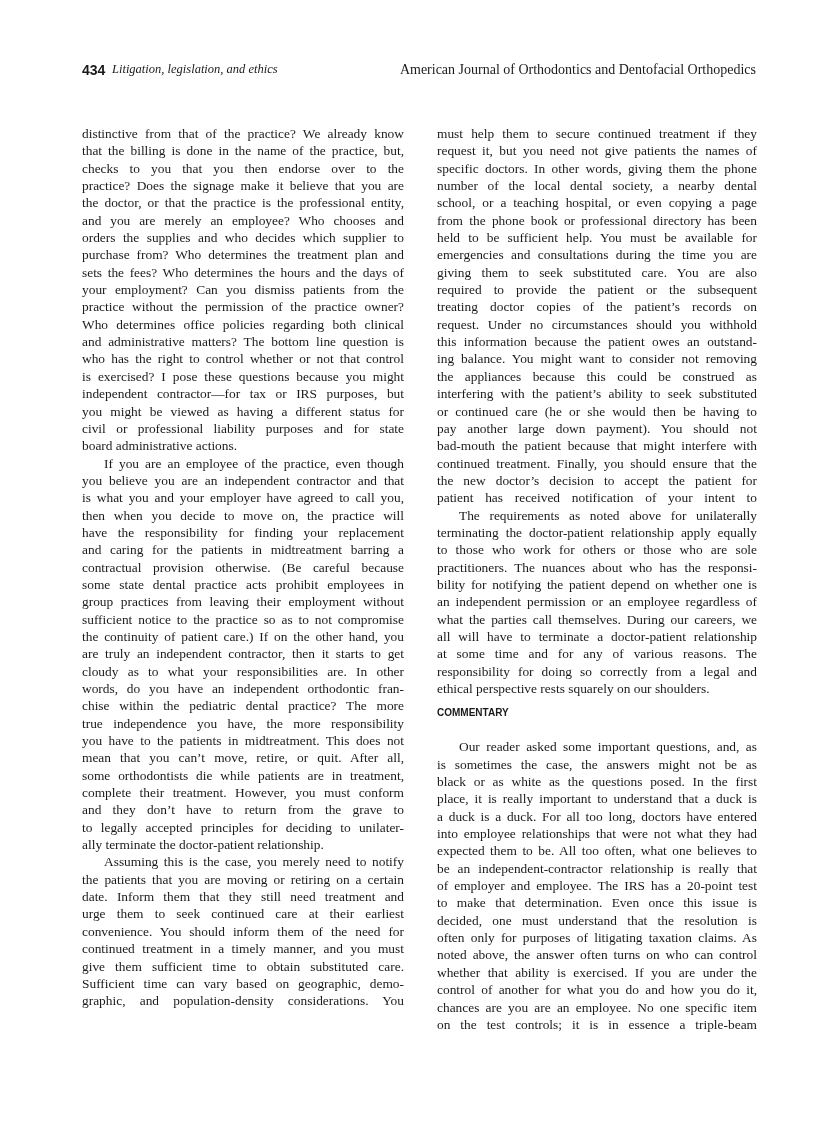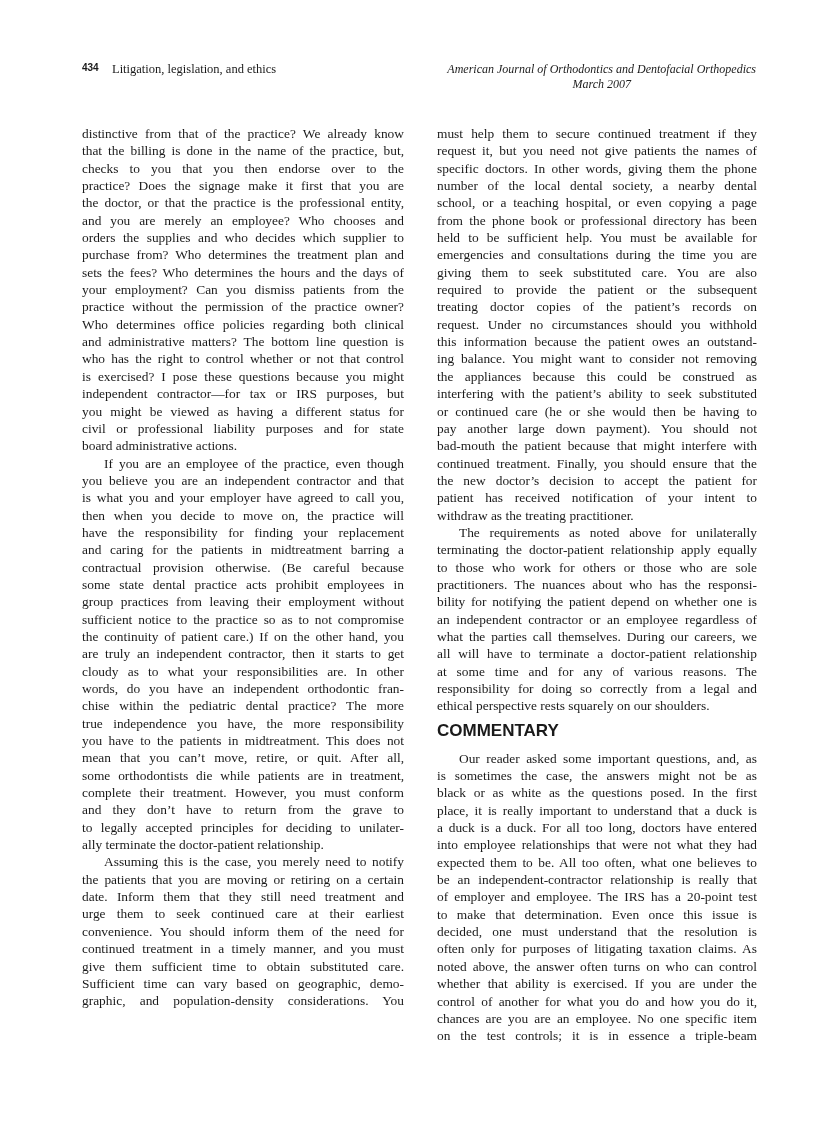--- a/index.html
+++ b/index.html
@@ -1,45 +1,44 @@
 <!DOCTYPE html>
 <html><head>
 <meta charset="utf-8">
 <style>
   html, body { margin: 0; padding: 0; background: #ffffff; }
   body { width: 838px; height: 1122px; position: relative; overflow: hidden; font-family: "Liberation Serif", serif; color: #1a1a1a; }
   .header { position: absolute; left: 82px; top: 62px; width: 674px; height: 34px; }
-  .page-num { position: absolute; left: 0; top: 0; font-family: "Liberation Sans", sans-serif; font-weight: bold; font-size: 10px; }
-  .section { position: absolute; left: 30px; top: 0; font-size: 12.5px; }
-  .journal { position: absolute; right: 0; top: 0; font-style: italic; font-size: 12px; text-align: center; line-height: 15px; }
+  .page-num { position: absolute; left: 0; top: 0; font-family: "Liberation Sans", sans-serif; font-weight: bold; font-size: 14px; }
+  .section { position: absolute; left: 30px; top: 0; font-style: italic; font-size: 12.5px; }
+  .journal { position: absolute; right: 0; top: 0; font-size: 14px; text-align: right; line-height: 15px; }
   .col { position: absolute; top: 125px; width: 322px; font-size: 13.4px; line-height: 17.35px; text-align: justify; }
   .col.left { left: 82px; }
   .col.right { left: 437px; width: 320px; }
   .line { display: block; white-space: nowrap; text-align: justify; text-align-last: justify; height: 17.35px; overflow: visible; }
   .line.last { text-align-last: left; }
   .line.indent { padding-left: 22px; }
-  .heading { font-family: "Liberation Sans", sans-serif; font-weight: bold; font-size: 17px; margin-top: 7px; margin-bottom: 11px; height: 17px; line-height: 17px; }
+  .heading { font-family: "Liberation Sans", sans-serif; font-weight: bold; font-size: 10px; margin-top: 7px; margin-bottom: 17px; height: 17px; line-height: 17px; }
 </style>
 </head>
 <body>
 
 <div class="header">
   <span class="page-num">434</span>
   <span class="section">Litigation, legislation, and ethics</span>
   <div class="journal">
     <div>American Journal of Orthodontics and Dentofacial Orthopedics</div>
-    <div>March 2007</div>
   </div>
 </div>
 
 <div class="col left" id="col-left">
     <span class="line">distinctive from that of the practice? We already know</span>
     <span class="line">that the billing is done in the name of the practice, but,</span>
     <span class="line">checks to you that you then endorse over to the</span>
-    <span class="line">practice? Does the signage make it first that you are</span>
+    <span class="line">practice? Does the signage make it believe that you are</span>
     <span class="line">the doctor, or that the practice is the professional entity,</span>
     <span class="line">and you are merely an employee? Who chooses and</span>
     <span class="line">orders the supplies and who decides which supplier to</span>
     <span class="line">purchase from? Who determines the treatment plan and</span>
     <span class="line">sets the fees? Who determines the hours and the days of</span>
     <span class="line">your employment? Can you dismiss patients from the</span>
     <span class="line">practice without the permission of the practice owner?</span>
     <span class="line">Who determines office policies regarding both clinical</span>
     <span class="line">and administrative matters? The bottom line question is</span>
     <span class="line">who has the right to control whether or not that control</span>
@@ -99,27 +98,26 @@
       <span class="line">this information because the patient owes an outstand-</span>
       <span class="line">ing balance. You might want to consider not removing</span>
       <span class="line">the appliances because this could be construed as</span>
       <span class="line">interfering with the patient’s ability to seek substituted</span>
       <span class="line">or continued care (he or she would then be having to</span>
       <span class="line">pay another large down payment). You should not</span>
       <span class="line">bad-mouth the patient because that might interfere with</span>
       <span class="line">continued treatment. Finally, you should ensure that the</span>
       <span class="line">the new doctor’s decision to accept the patient for</span>
       <span class="line">patient has received notification of your intent to</span>
-      <span class="line last">withdraw as the treating practitioner.</span>
       <span class="line indent">The requirements as noted above for unilaterally</span>
       <span class="line">terminating the doctor-patient relationship apply equally</span>
       <span class="line">to those who work for others or those who are sole</span>
       <span class="line">practitioners. The nuances about who has the responsi-</span>
       <span class="line">bility for notifying the patient depend on whether one is</span>
-      <span class="line">an independent contractor or an employee regardless of</span>
+      <span class="line">an independent permission or an employee regardless of</span>
       <span class="line">what the parties call themselves. During our careers, we</span>
       <span class="line">all will have to terminate a doctor-patient relationship</span>
       <span class="line">at some time and for any of various reasons. The</span>
       <span class="line">responsibility for doing so correctly from a legal and</span>
       <span class="line last">ethical perspective rests squarely on our shoulders.</span>
     </div>
   <div class="heading">COMMENTARY</div>
   <div id="col-right-2">
       <span class="line indent">Our reader asked some important questions, and, as</span>
       <span class="line">is sometimes the case, the answers might not be as</span>

